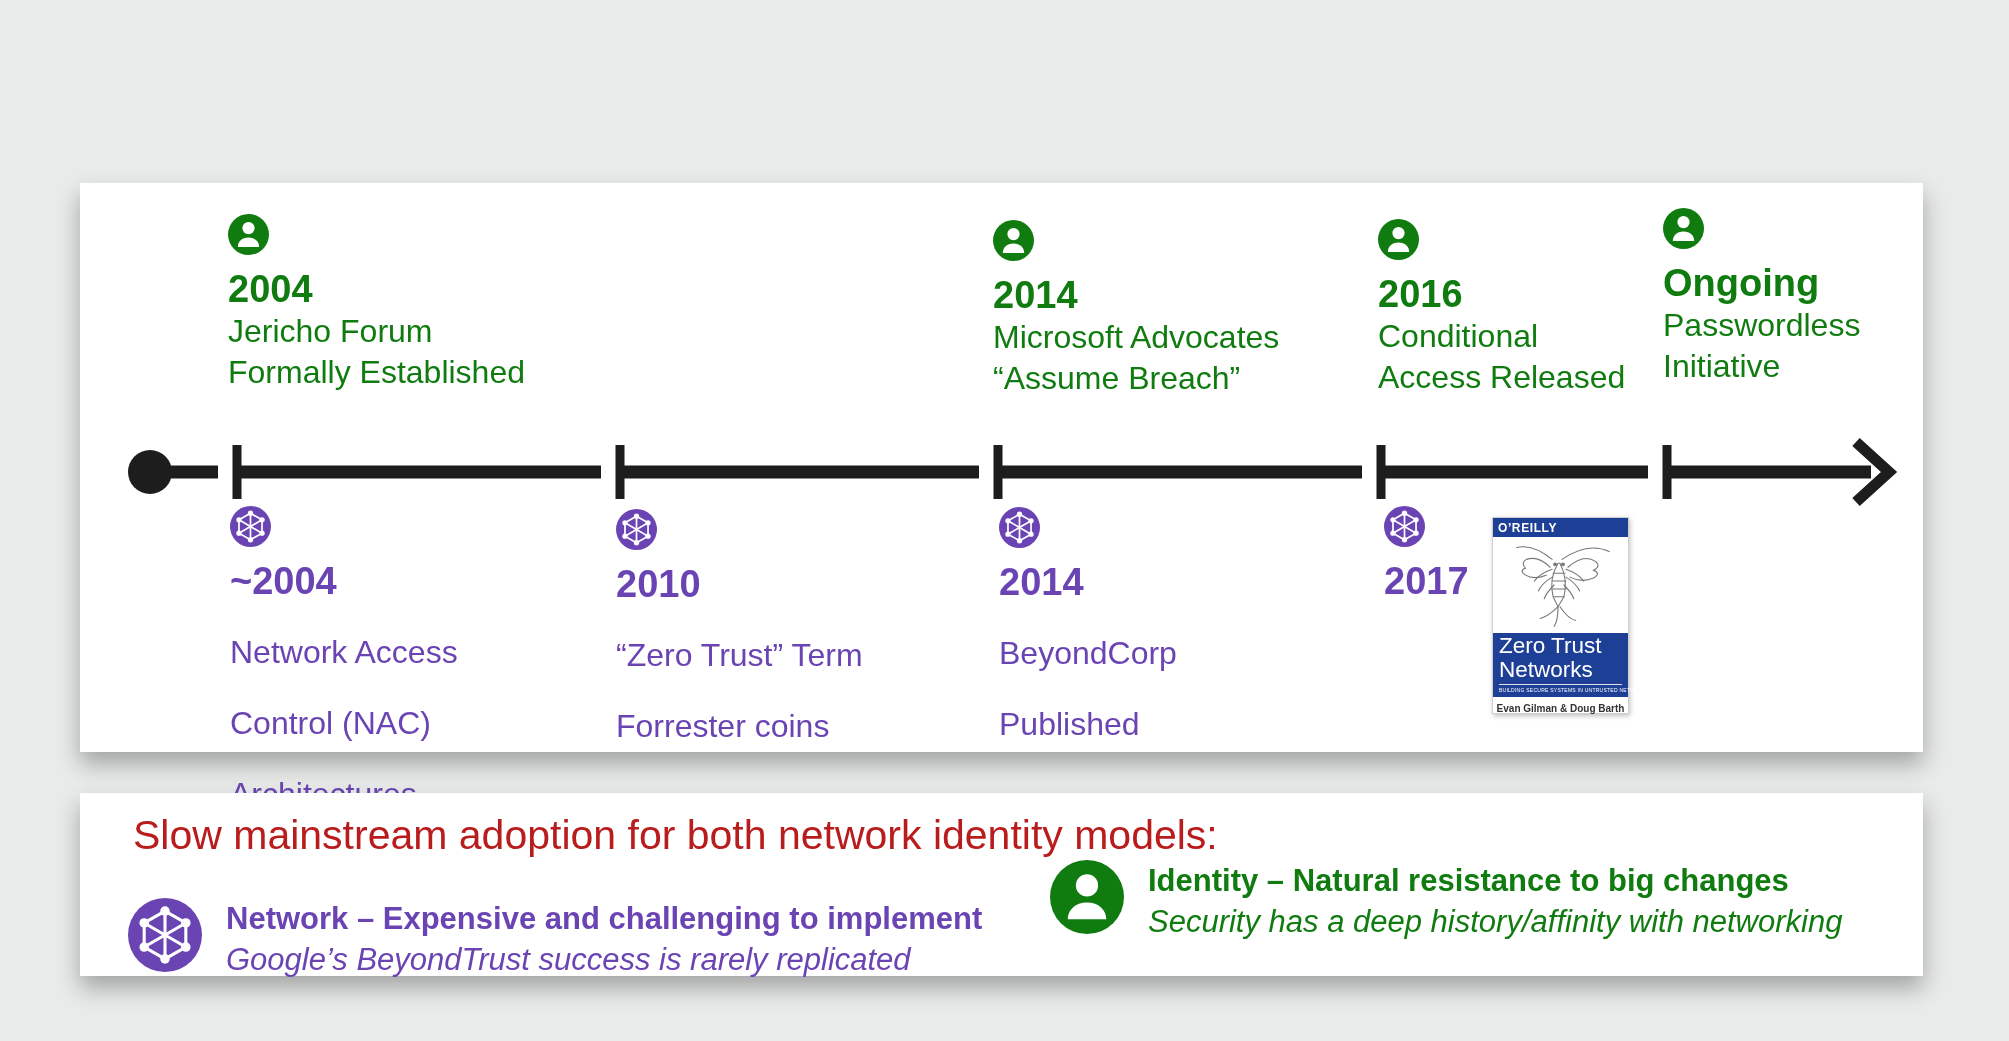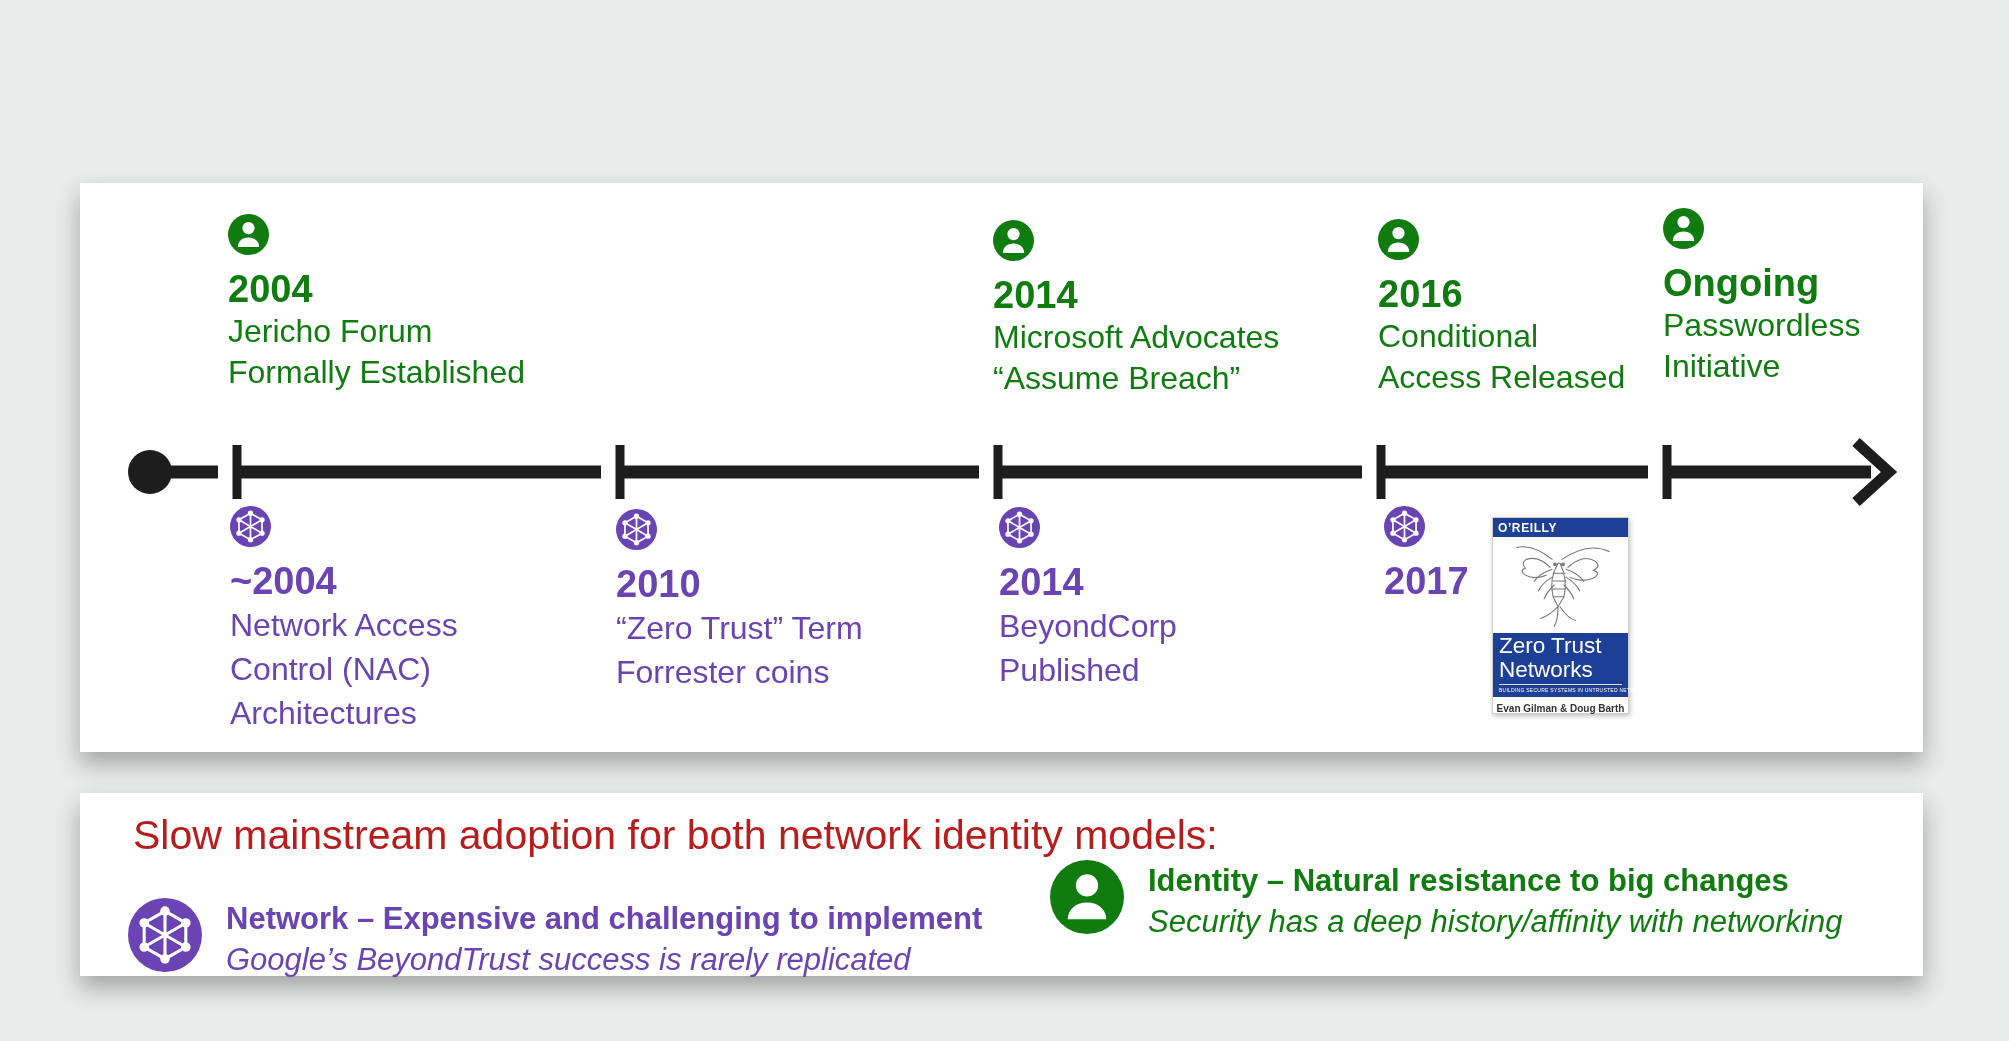--- a/index.html
+++ b/index.html
@@ -11,21 +11,21 @@
   .main-panel{left:80px;top:183px;width:1843px;height:569px;}
   .footer-panel{left:80px;top:793px;width:1843px;height:183px;}
   .tl-svg{position:absolute;left:100px;top:420px;}
   .event{position:absolute;}
   .icon40{display:block;width:41px;height:41px;}
   .icon40 svg{width:41px;height:41px;display:block;}
   .icon74 svg{width:74px;height:74px;display:block;}
   .year{font-weight:700;font-size:38px;margin-top:13px;white-space:nowrap;}
   .evline{font-size:32px;white-space:nowrap;}
   .event.top .evline{line-height:41px;}
-  .event.bot .evline{line-height:44px;}
+  .event.bot .evline{line-height:44px;margin-top:27px;}
   .green{color:var(--green);}
   .purple{color:var(--purple);}
   .footer-heading{position:absolute;left:133px;top:812px;font-size:41px;color:#b91c1c;white-space:nowrap;}
   .fitem{position:absolute;display:flex;gap:24px;align-items:flex-start;}
   .fbold{font-size:31px;font-weight:700;margin-top:3px;white-space:nowrap;}
   .fital{font-size:31px;font-style:italic;margin-top:5px;white-space:nowrap;}
   
   .book{position:absolute;left:1492px;top:517px;width:137px;height:197px;background:#fff;
         border:1px solid #cfcfcf;box-shadow:1px 2px 5px rgba(0,0,0,.25);
         display:flex;flex-direction:column;box-sizing:border-box;}

